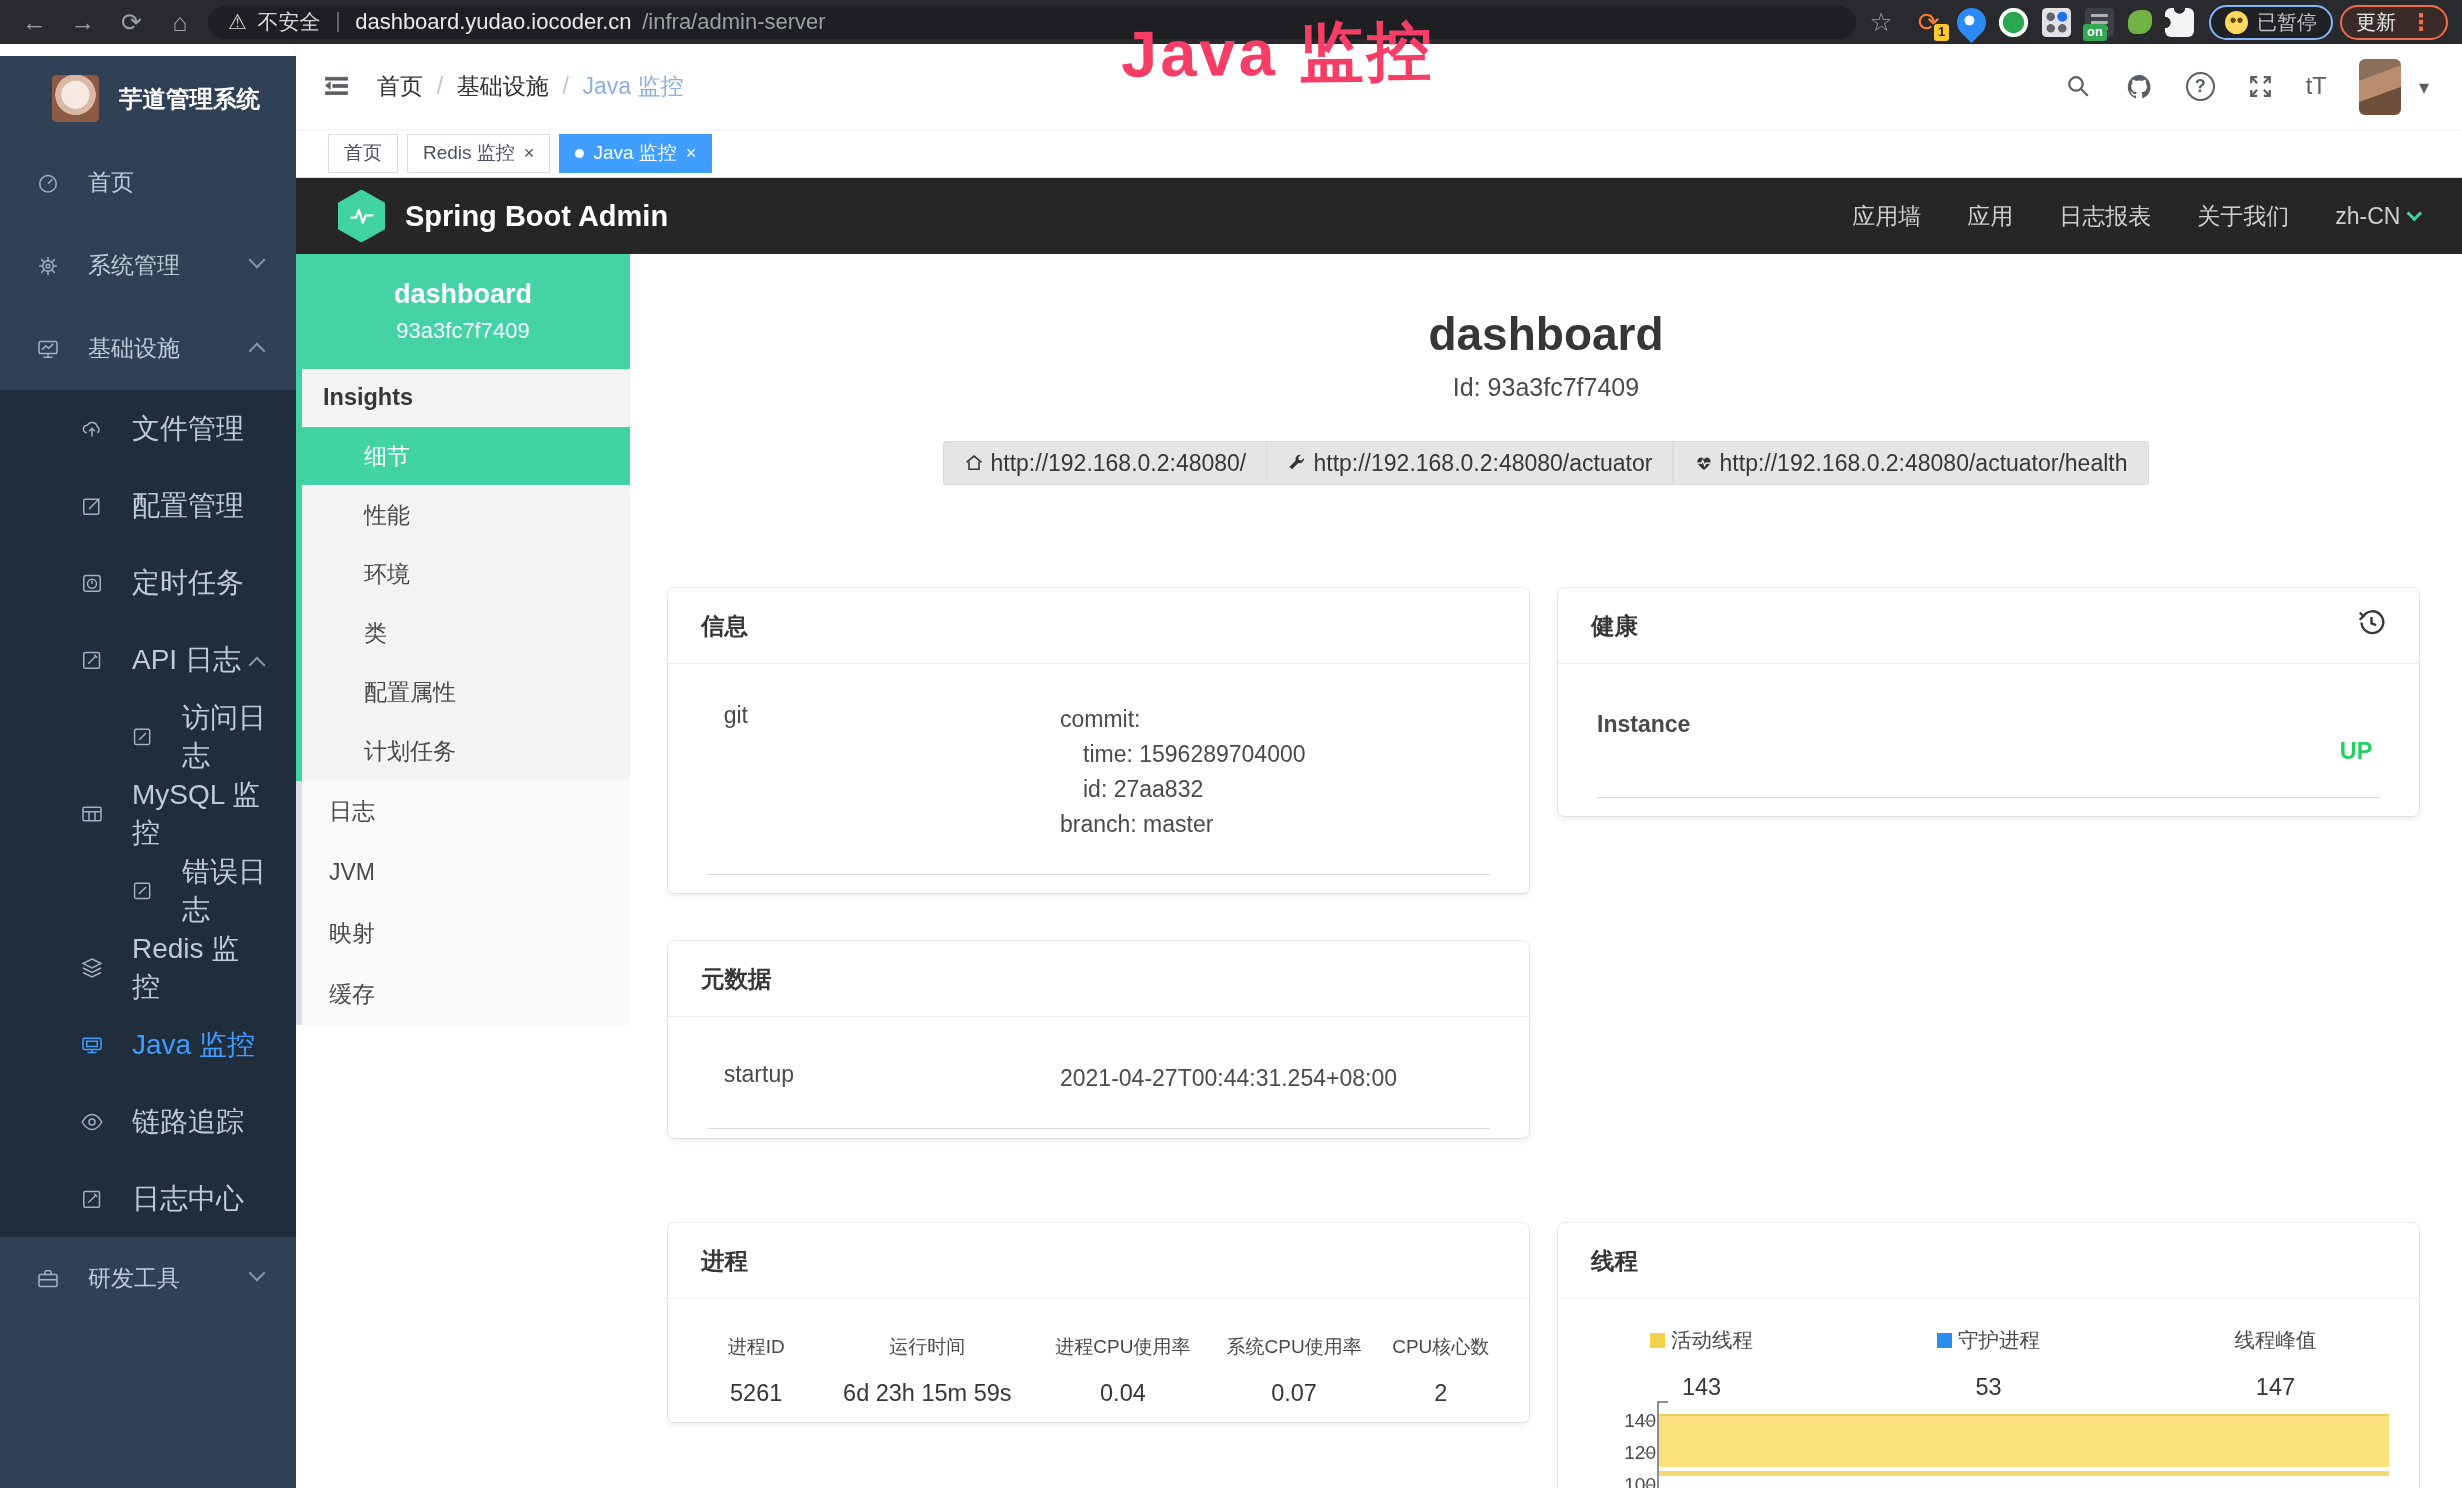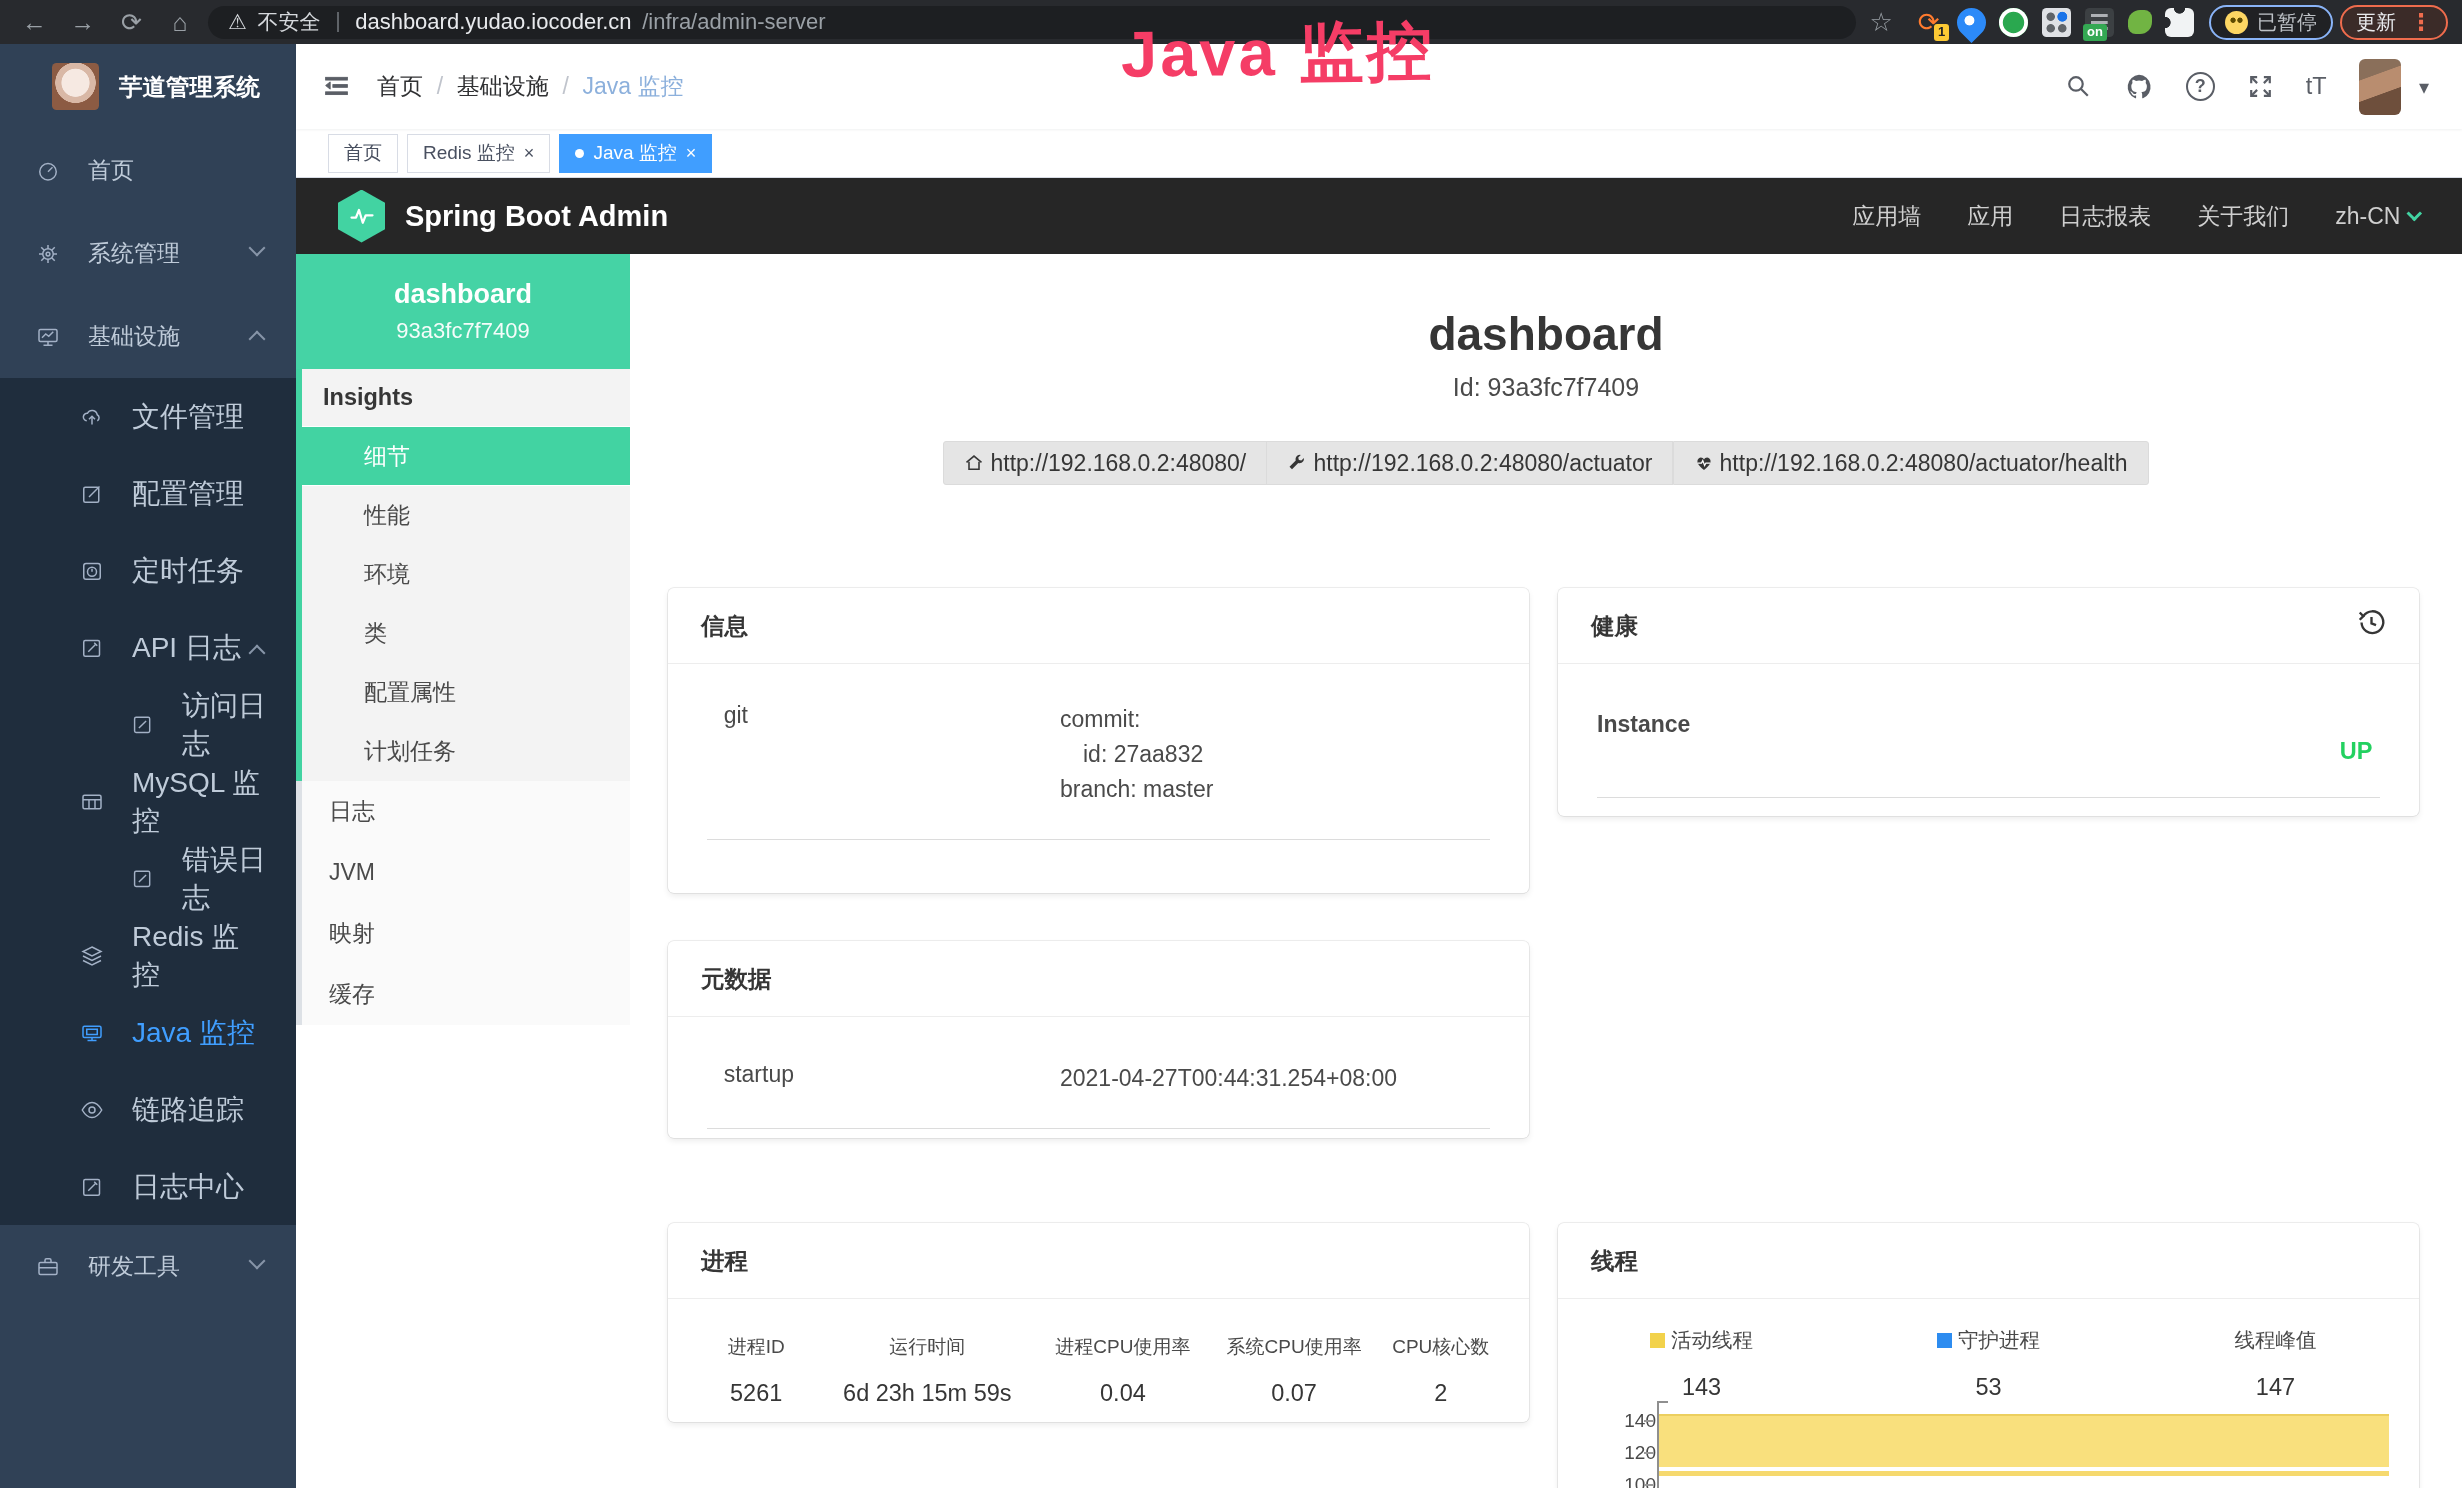--- a/index.html
+++ b/index.html
@@ -45,21 +45,21 @@
   .update .dots { color:#ef6c4d; font-size:23px; font-weight:bold; margin-left:4.6px; }
 
   
   .annotation { position:absolute; left:1121px; top:9px; z-index:50; font-size:65px; font-weight:bold;
     color:#f53d66; letter-spacing:3px; transform:rotate(-0.6deg); pointer-events:none; }
 
   
   .app { display:flex; height:1445px; }
 
   
-  .sidebar { width:296px; flex:0 0 296px; background:#304156; color:#bfcbd9; display:flex; flex-direction:column; }
+  .sidebar { width:296px; flex:0 0 296px; background:#304156; color:#bfcbd9; display:flex; flex-direction:column;margin-top:12px; }
   .logo-row { height:85px; display:flex; align-items:center; padding-left:52px; gap:20px; flex:0 0 auto; }
   .logo-img { width:47px; height:47px; border-radius:4.6px; background:
     radial-gradient(circle at 50% 42%, #f6e9e2 0 13.7px, #d9b8a6 14.4px 20px, #8c5b43 20.5px); }
   .logo-title { color:#fff; font-size:23.5px; font-weight:bold; }
   .m-item { height:83px; display:flex; align-items:center; padding:0 30px 0 35px; gap:27px; font-size:23px; position:relative; }
   .sub { background:#1f2d3d; }
   .sub .m-item { height:77px; padding-left:79px; font-size:28px; }
   .sub .m-item.nested { padding-left:129px; }
   .m-item .ico { width:26px; height:26px; flex:0 0 auto; display:flex; align-items:center; justify-content:center; }
   .m-item svg { stroke:#a3b1c6; fill:none; stroke-width:2; }
@@ -521,20 +521,21 @@
             </div>
 
             <section class="card" style="left:38px; top:334px; width:861px; height:305px;">
               <div class="card-h">
                   <span>信息</span>
                 </div>
               <div class="tbl-row">
                 <div class="tbl-label">git</div>
                 <div class="tbl-value">
                   <div>commit:</div>
+                  <div class="ind">time: 1596289704000</div>
                   <div class="ind">id: 27aa832</div>
                   <div>branch: master</div>
                 </div>
               </div>
             </section>
 
             <section class="card" style="left:928px; top:334px; width:861px; height:228px;">
               <div class="card-h">
                 <span>健康</span>
                 <span class="hist">

